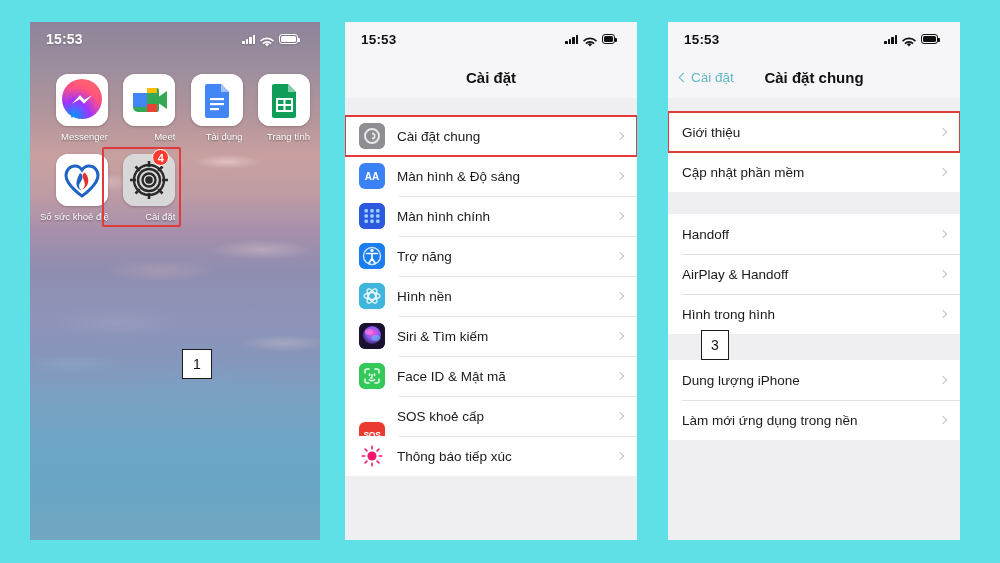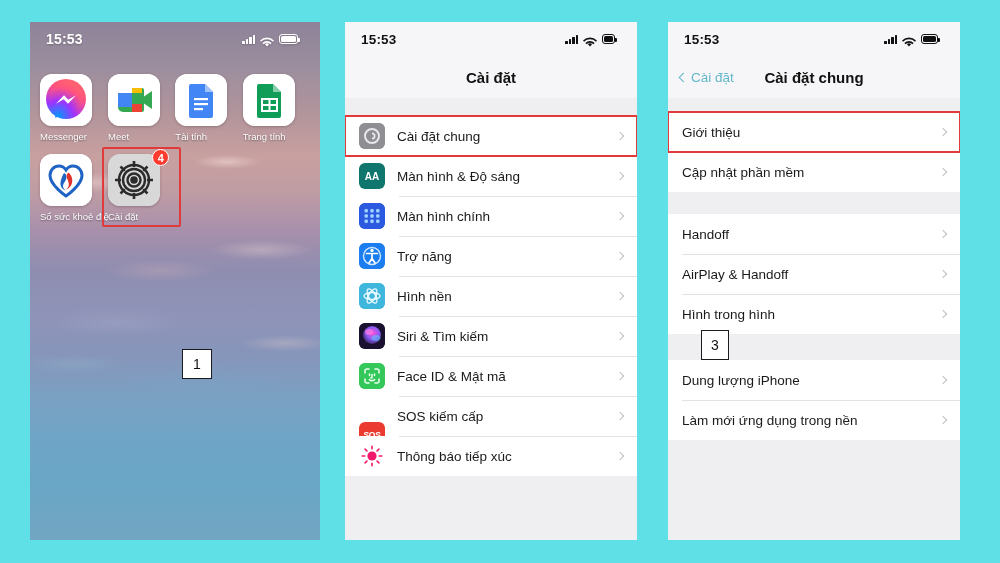--- a/index.html
+++ b/index.html
@@ -75,21 +75,21 @@
   .ic-batt::after { content:""; position:absolute; right:-3.2px; top:3px; width:1.8px; height:4px; background: currentColor; border-radius:0 1px 1px 0; }
 
   
   .appgrid {
     position: relative; z-index: 3;
     padding: 18px 10px 0 10px;
     display: grid;
     grid-template-columns: repeat(4, 1fr);
     row-gap: 12px;
   }
-  .app { display:flex; flex-direction:column; align-items:flex-start; gap:5px; position:relative; }
+  .app { display:flex; flex-direction:column; align-items:flex-end; gap:5px; position:relative; }
   .app-icon {
     width: 52px; height: 52px; border-radius: 12px;
     background:#fff;
     display:flex; align-items:center; justify-content:center;
     box-shadow: 0 1px 3px rgba(0,0,0,.22);
     overflow:hidden;
   }
   .app-label {
     font-size: 9.5px; color:#fff; text-shadow: 0 1px 2px rgba(0,0,0,.45);
     white-space: nowrap; max-width: 68px; overflow: hidden; text-overflow: clip;
@@ -249,21 +249,21 @@
         <div class="app-icon">
           <svg viewBox="0 0 52 52" width="52" height="52" aria-hidden="true">
             <rect width="52" height="52" rx="12" fill="#fff"></rect>
             <path d="M16 10h14l8 8v24a2 2 0 0 1-2 2H16a2 2 0 0 1-2-2V12a2 2 0 0 1 2-2z" fill="#4285f4"></path>
             <path d="M30 10l8 8h-8z" fill="#a1c2fa"></path>
             <rect x="19" y="24" width="14" height="2.2" fill="#fff"></rect>
             <rect x="19" y="29" width="14" height="2.2" fill="#fff"></rect>
             <rect x="19" y="34" width="9" height="2.2" fill="#fff"></rect>
           </svg>
         </div>
-        <div class="app-label">Tài tính</div>
+        <div class="app-label">Tài dụng</div>
       </div>
 
       <div class="app">
         <div class="app-icon">
           <svg viewBox="0 0 52 52" width="52" height="52" aria-hidden="true">
             <rect width="52" height="52" rx="12" fill="#fff"></rect>
             <path d="M16 10h14l8 8v24a2 2 0 0 1-2 2H16a2 2 0 0 1-2-2V12a2 2 0 0 1 2-2z" fill="#0f9d58"></path>
             <path d="M30 10l8 8h-8z" fill="#87ceac"></path>
             <rect x="19" y="25" width="15" height="12" fill="none" stroke="#fff" stroke-width="2"></rect>
             <path d="M19 31h15M26.5 25v12" stroke="#fff" stroke-width="2"></path>
@@ -345,21 +345,21 @@
               <path d="M13 9.5a3.5 3.5 0 0 1 0 7z" fill="#e8e8ea"></path>
               <circle cx="13" cy="13" r="1.8" fill="#8e8e93"></circle>
             </svg>
           </div>
           <div class="row-label">Cài đặt chung</div>
           <span class="chev-right"></span>
         </div>
 
 
         <div class="row">
-          <div class="row-ico" style="background:#0f766e;">AA</div>
+          <div class="row-ico" style="background:#3b82f6;">AA</div>
           <div class="row-label">Màn hình &amp; Độ sáng</div>
           <span class="chev-right"></span>
         </div>
 
         <div class="row">
           <div class="row-ico" style="background:#2b59e0;">
             <svg viewBox="0 0 26 26" width="26" height="26" aria-hidden="true">
               <rect width="26" height="26" rx="6" fill="#2b59e0"></rect>
               <g fill="#9fd0ff">
                 <rect x="5.5" y="6" width="3.4" height="3.4" rx="1"></rect>
@@ -437,21 +437,21 @@
                 <path d="M10.3 16.6c1.6 1.2 3.8 1.2 5.4 0"></path>
               </g>
             </svg>
           </div>
           <div class="row-label">Face ID &amp; Mật mã</div>
           <span class="chev-right"></span>
         </div>
 
         <div class="row">
           <div class="row-ico" style="background:#eb3b30; font-size:8.5px; letter-spacing:-.3px;margin-top:38px;">SOS</div>
-          <div class="row-label">SOS kiếm cấp</div>
+          <div class="row-label">SOS khoẻ cấp</div>
           <span class="chev-right"></span>
         </div>
 
         <div class="row">
           <div class="row-ico" style="background:#fff;">
             <svg viewBox="0 0 26 26" width="26" height="26" aria-hidden="true">
               <rect width="26" height="26" rx="6" fill="#fff"></rect>
               <circle cx="13" cy="13" r="4.6" fill="#f0186b"></circle>
               <g stroke="#f0186b" stroke-width="1.6" stroke-linecap="round">
                 <path d="M13 3.2v2.6M13 20.2v2.6M3.2 13h2.6M20.2 13h2.6M6.1 6.1l1.9 1.9M18 18l1.9 1.9M19.9 6.1 18 8M8 18l-1.9 1.9"></path>

